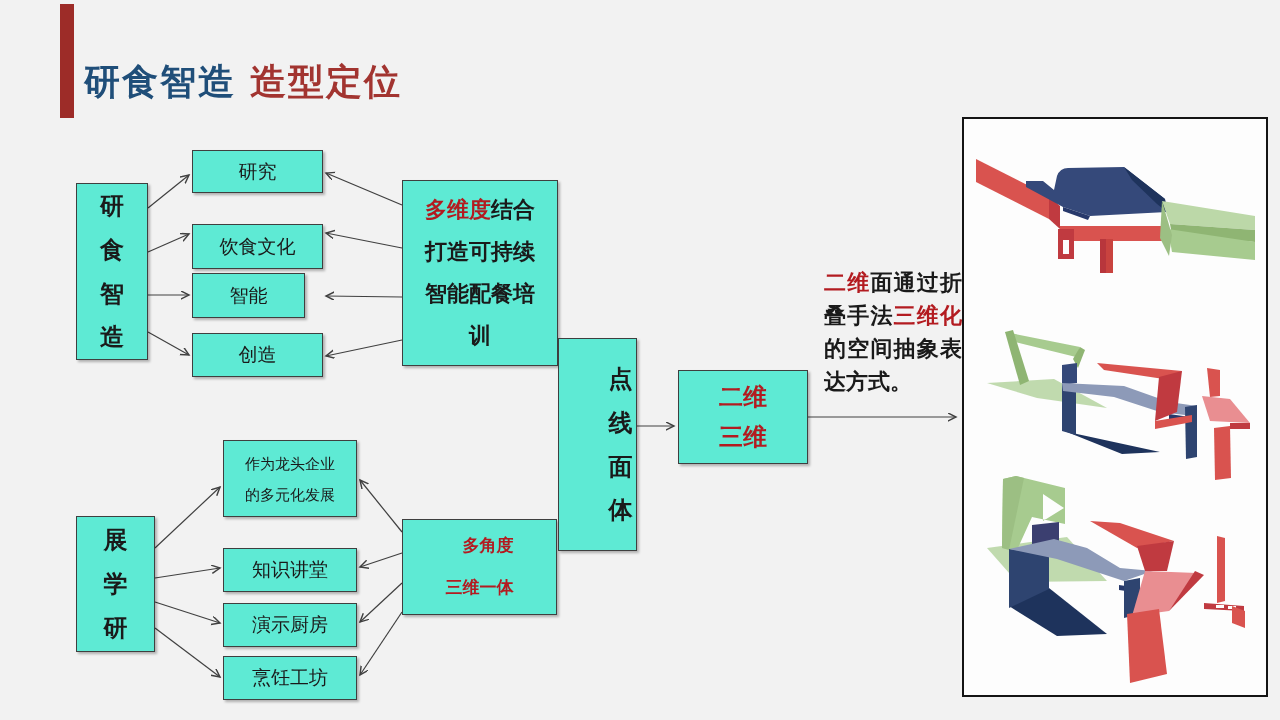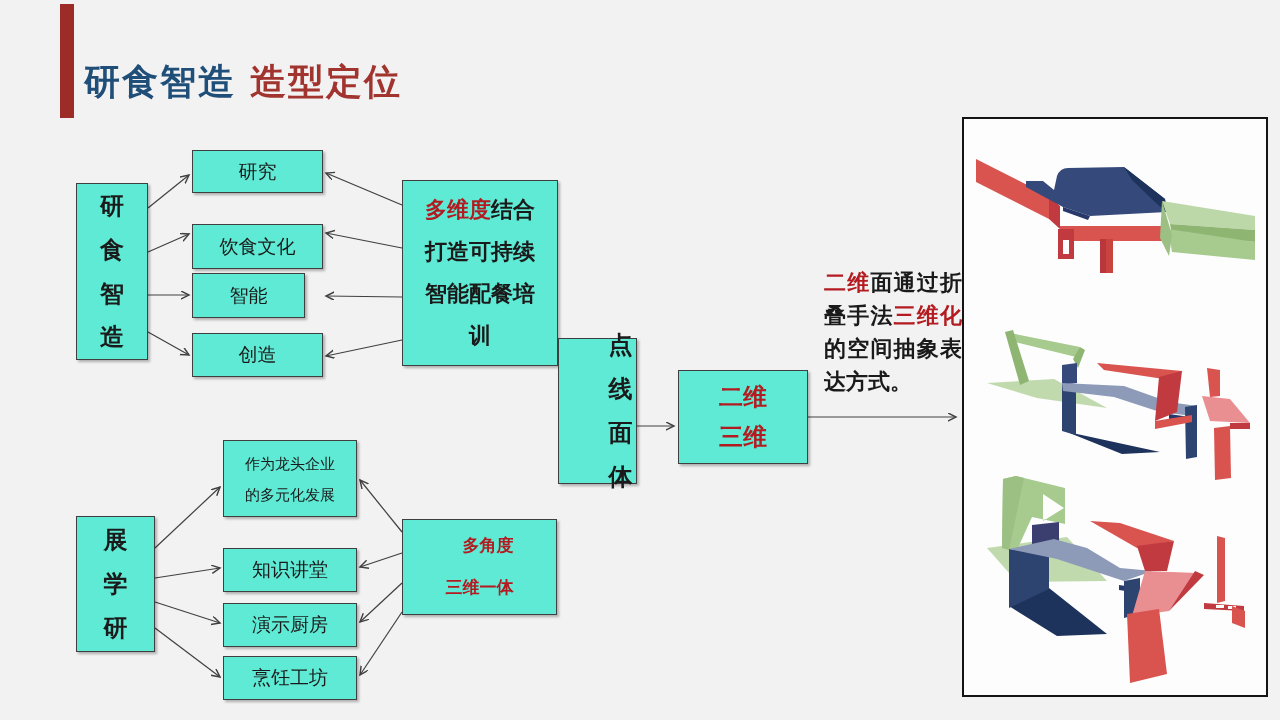--- a/index.html
+++ b/index.html
@@ -33,21 +33,21 @@
     font-weight:bold; font-size:24px;
     width:1.15em; margin:16px auto;
     word-break:break-all; text-align:center; line-height:1.83;
   }
   .box-src-top  { left:76px;  top:183px; width:72px;  height:177px; }
   .box-t1 { left:192px; top:150px; width:131px; height:43px; }
   .box-t2 { left:192px; top:212px; width:131px; height:45px;margin-top:12px; }
   .box-t3 { left:192px; top:273px; width:113px; height:45px; }
   .box-t4 { left:192px; top:333px; width:131px; height:44px; }
   .box-big { left:402px; top:180px; width:156px; height:186px; font-size:22px; font-weight:bold; line-height:42px; }
-  .box-dxt { left:558px; top:338px; width:79px; height:146px;padding-left:46px; }
+  .box-dxt { left:558px; top:338px; width:79px; height:213px;padding-left:46px; }
   .box-res { left:678px; top:370px; width:130px; height:94px; font-size:24px; font-weight:bold; color:#b31b20; line-height:40px; }
   .box-src-bot { left:76px; top:516px; width:79px; height:136px; }
   .box-b1 { left:223px; top:440px; width:134px; height:77px; font-size:15px; line-height:31px; }
   .box-b2 { left:223px; top:548px; width:134px; height:44px; }
   .box-b3 { left:223px; top:603px; width:134px; height:44px; }
   .box-b4 { left:223px; top:656px; width:134px; height:44px; }
   .box-ang { left:402px; top:519px; width:155px; height:96px; font-size:17px; font-weight:bold; color:#b31b20; line-height:42px;text-align:right; }
   .em-red { color:#b31b20; }
 
   

